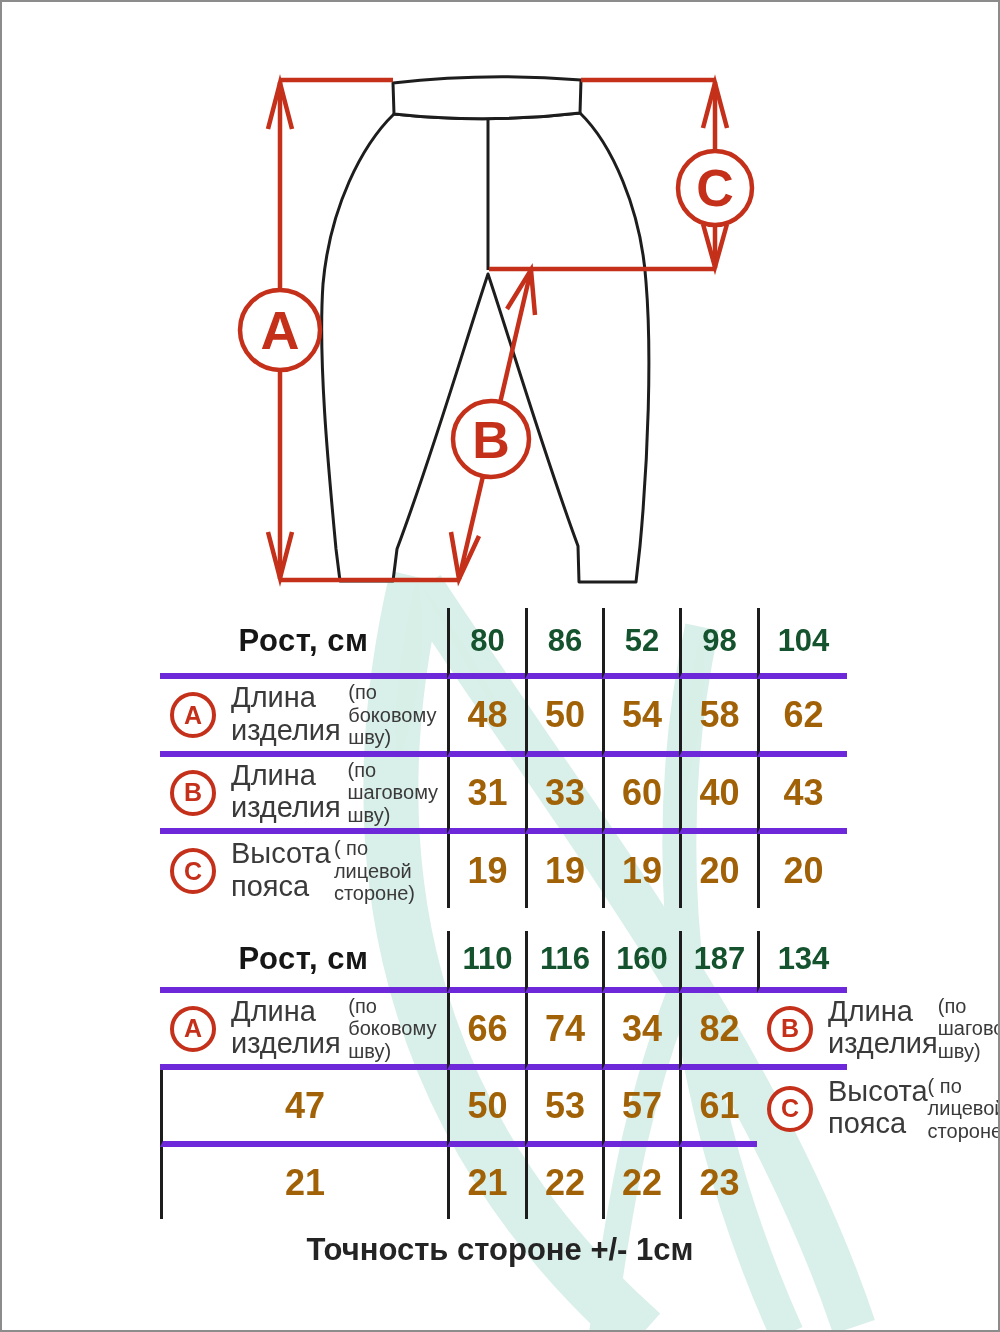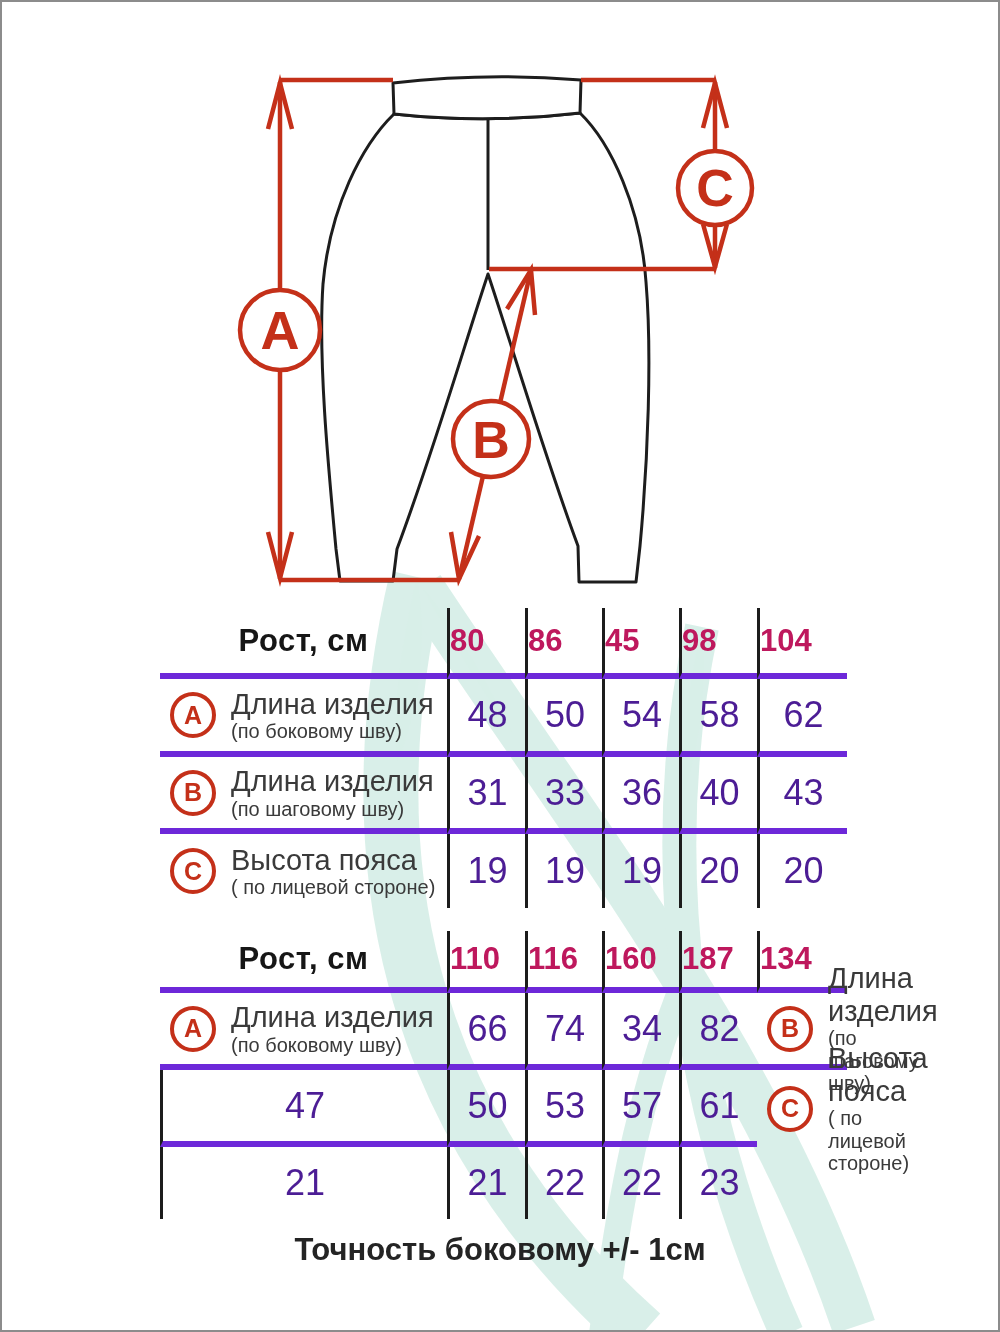--- a/index.html
+++ b/index.html
@@ -13,30 +13,30 @@
   .size-table {
     position:absolute; left:158px; width:687px; display:grid;
     grid-template-columns:287px 78px 77px 77px 78px 90px;
     z-index:3;
   }
   #table-0 { top:606px; grid-template-rows:71px 78px 77px 74px; }
   #table-1 { top:929px; grid-template-rows:62px 77px 77px 72px; }
   .cell { display:flex; align-items:center; box-sizing:border-box; }
   .cell.vline { border-left:3px solid #1c1c1c; }
   .cell.hline { border-bottom:6px solid #6d28d9; }
-  .cell.num { justify-content:center; font-size:36px; font-weight:400; color:#4c1d95; }
-  .cell.sizehead { font-size:31px; font-weight:700; color:#be185d; }
+  .cell.num { justify-content:center; font-size:36px; font-weight:700; color:#a16207; }
+  .cell.sizehead { justify-content:center; font-size:31px; font-weight:700; color:#14532d; }
   .cell.headlabel { justify-content:center; font-size:31px; font-weight:700; color:#161616; letter-spacing:0.5px; }
   .cell.rowlabel { padding-left:10px; gap:15px; }
   .mcircle {
     flex:0 0 auto; width:38px; height:38px; border-radius:50%;
     border:4px solid #c43019; display:flex; align-items:center; justify-content:center;
     font-size:25px; font-weight:700; color:#c43019; background:#fff;
   }
-  .ltext { display:flex; flex-direction:column; line-height:1.12; }
+  .ltext { display:flex; flex-direction:row; line-height:1.12; }
   .ltitle { font-size:29px; font-weight:400; color:#3a3a3a; }
   .lsub { font-size:20px; font-weight:400; color:#3a3a3a; }
   
   .note {
     position:absolute; left:0; right:0; top:1230px; text-align:center;
     font-size:31px; font-weight:700; color:#242424; z-index:3;
   }
 </style>
 </head>
 <body>
@@ -107,21 +107,21 @@
       <div class="cell headlabel hline">
         <span>Рост, см</span>
       </div>
       <div class="cell sizehead vline hline">
         <span>80</span>
       </div>
       <div class="cell sizehead vline hline">
         <span>86</span>
       </div>
       <div class="cell sizehead vline hline">
-        <span>45</span>
+        <span>52</span>
       </div>
       <div class="cell sizehead vline hline">
         <span>98</span>
       </div>
       <div class="cell sizehead vline hline">
         <span>104</span>
       </div>
       <div class="cell rowlabel hline">
         <span class="mcircle">A</span>
         <div class="ltext">
@@ -151,21 +151,21 @@
           <div class="lsub">(по шаговому шву)</div>
         </div>
       </div>
       <div class="cell num vline hline">
         <span>31</span>
       </div>
       <div class="cell num vline hline">
         <span>33</span>
       </div>
       <div class="cell num vline hline">
-        <span>36</span>
+        <span>60</span>
       </div>
       <div class="cell num vline hline">
         <span>40</span>
       </div>
       <div class="cell num vline hline">
         <span>43</span>
       </div>
       <div class="cell rowlabel">
         <span class="mcircle">C</span>
         <div class="ltext">
@@ -266,15 +266,15 @@
         <span>22</span>
       </div>
       <div class="cell num vline">
         <span>22</span>
       </div>
       <div class="cell num vline">
         <span>23</span>
       </div>
     </div>
 
-  <div class="note">Точность боковому +/- 1см</div>
+  <div class="note">Точность стороне +/- 1см</div>
 
 </div>
 
 </body></html>

